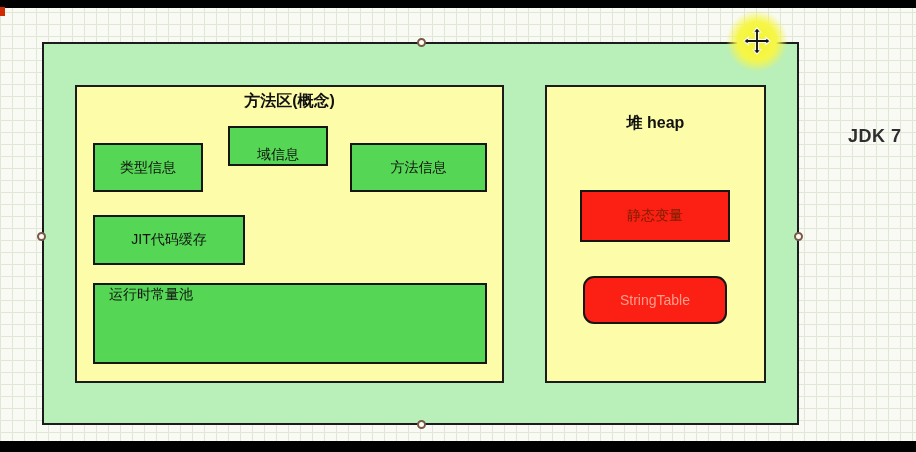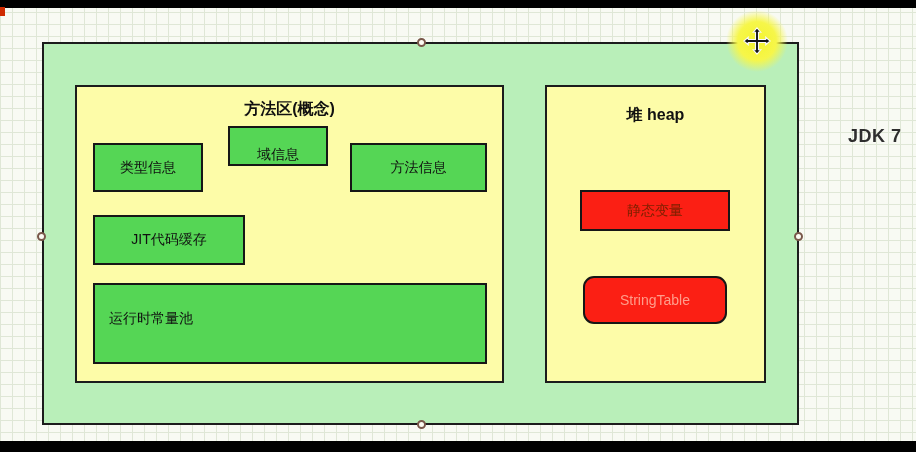--- a/index.html
+++ b/index.html
@@ -38,48 +38,48 @@
   .panel.method-area { left: 75px; top: 85px; width: 429px; height: 298px; }
   .panel.heap        { left: 545px; top: 85px; width: 221px; height: 298px; }
 
   .panel-title {
     text-align: center;
     font-weight: bold;
     font-size: 16px;
     color: #111;
     line-height: 1.45;
   }
-  .method-area .panel-title { padding-top: 10px; }
-  .heap .panel-title { padding-top: 16px; }
+  .method-area .panel-title { padding-top: 2px; }
+  .heap .panel-title { padding-top: 24px; }
 
   .gbox {
     position: absolute;
     background: #55d655;
     border: 2px solid #161616;
     display: flex; align-items: center; justify-content: center;
     font-size: 14px; color: #101010;
   }
   .gbox.type-info   { left: 93px;  top: 143px; width: 110px; height: 49px; }
   .gbox.field-info  { left: 228px; top: 126px; width: 100px; height: 40px; align-items: flex-end; }
   .gbox.method-info { left: 350px; top: 143px; width: 137px; height: 49px; }
   .gbox.jit         { left: 93px;  top: 215px; width: 152px; height: 50px; }
   .gbox.runtime-pool {
     left: 93px; top: 283px; width: 394px; height: 81px;
     align-items: flex-start; justify-content: flex-start;
-    padding: 25px 14px;
+    padding: 1px 14px;
   }
 
   .rbox {
     position: absolute;
     background: #fb1f14;
     border: 2px solid #161616;
     display: flex; align-items: center; justify-content: center;
     font-size: 14px;
   }
-  .rbox.static-var   { left: 580px; top: 190px; width: 150px; height: 41px; color: #7e2000; }
+  .rbox.static-var   { left: 580px; top: 190px; width: 150px; height: 52px; color: #7e2000; }
   .rbox.string-table { left: 583px; top: 276px; width: 144px; height: 48px; color: #ff9d8b; border-radius: 11px; }
 
   .handle {
     position: absolute;
     width: 9px; height: 9px;
     background: #fbfbf2;
     border: 2px solid #79584a;
     border-radius: 50%;
     z-index: 5;
   }

